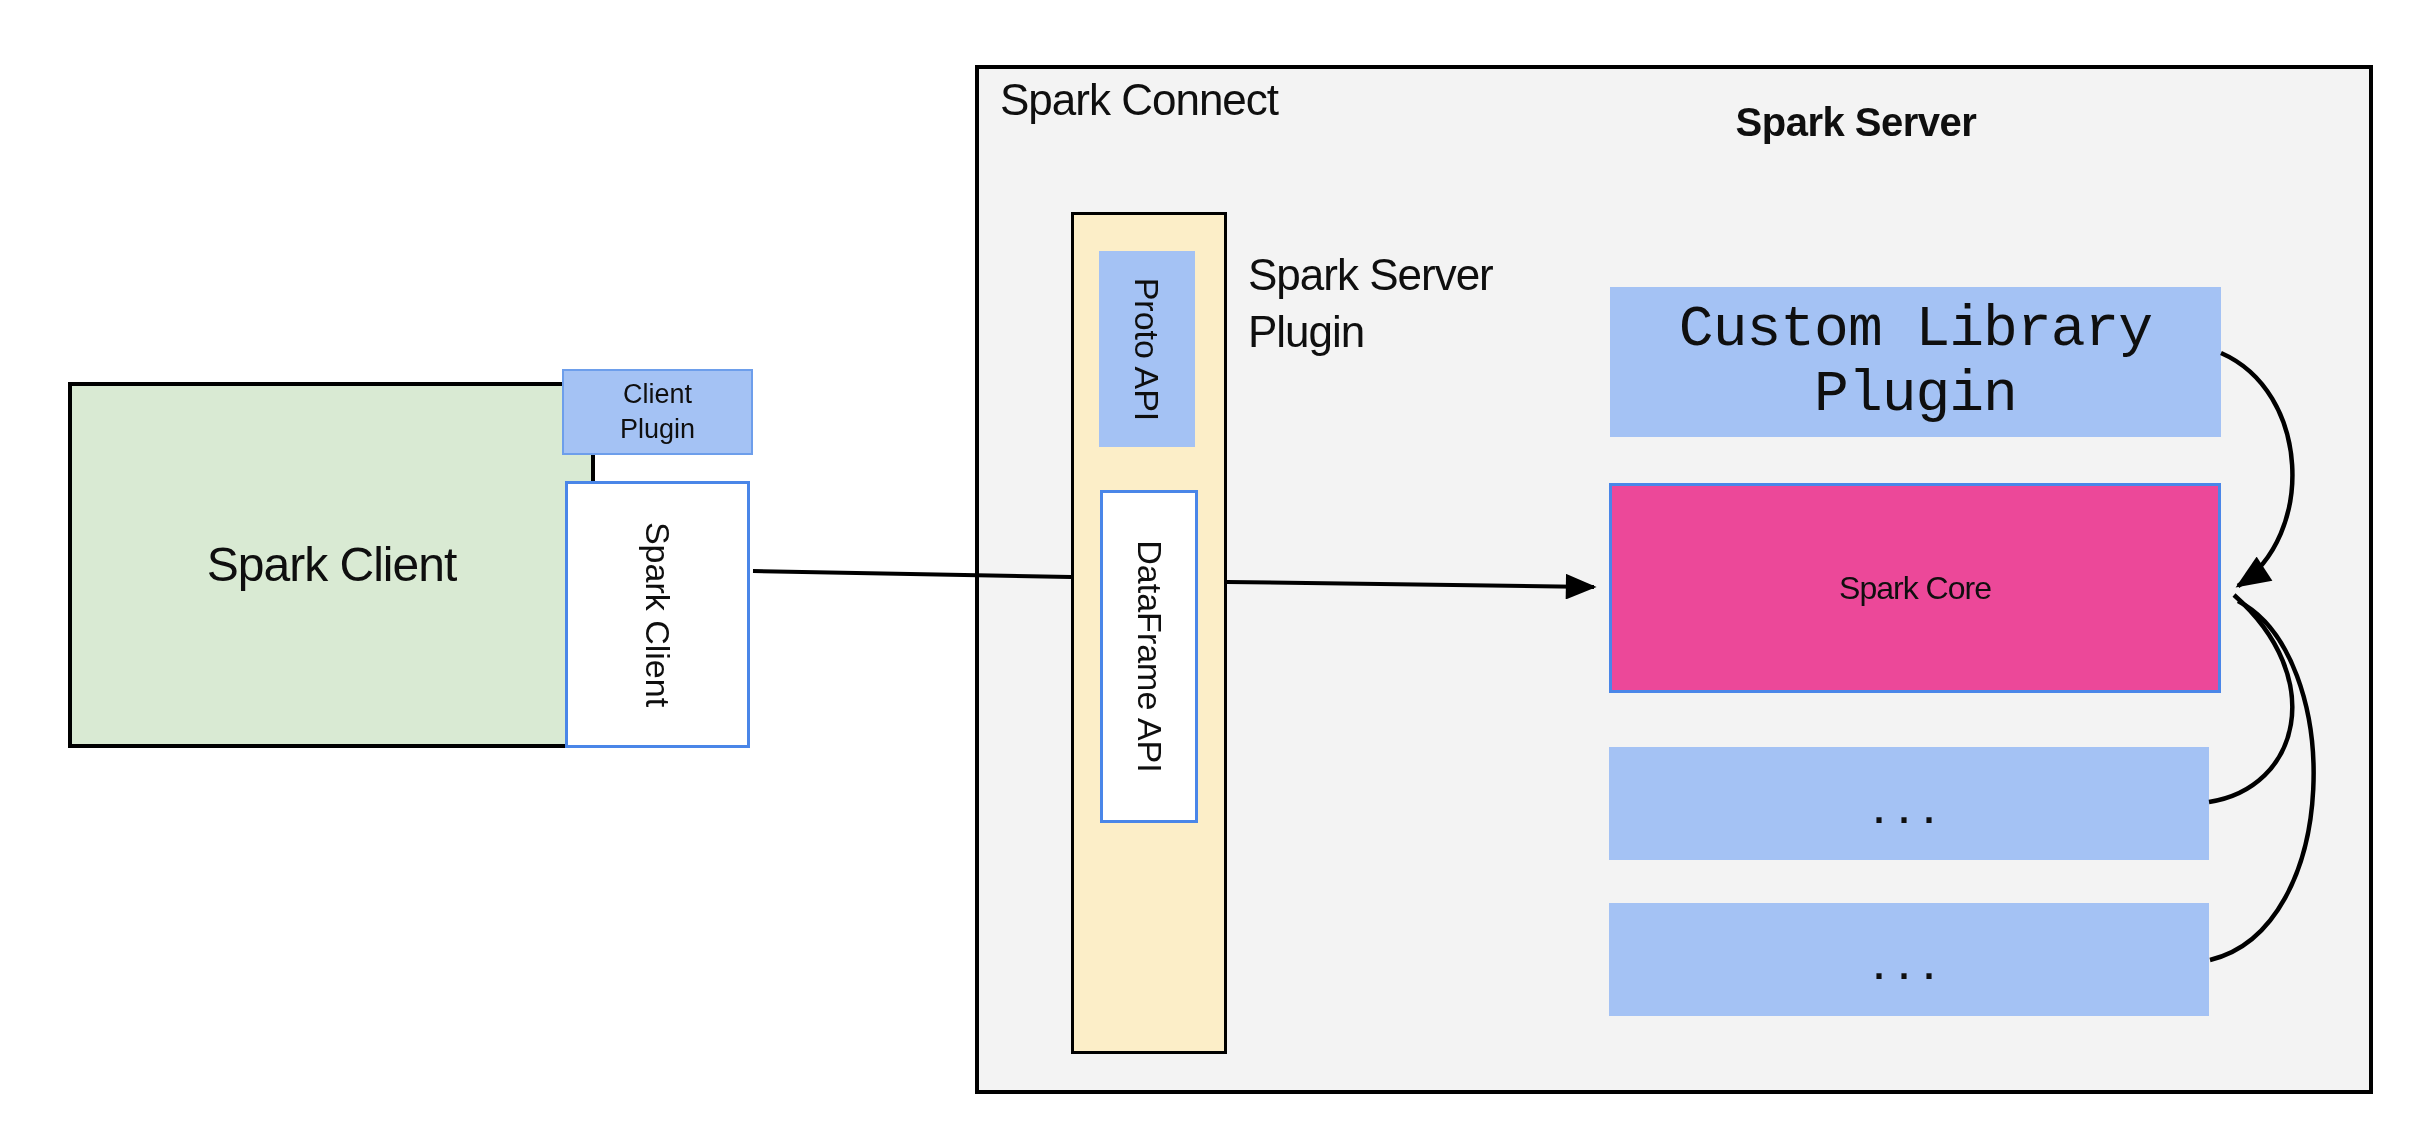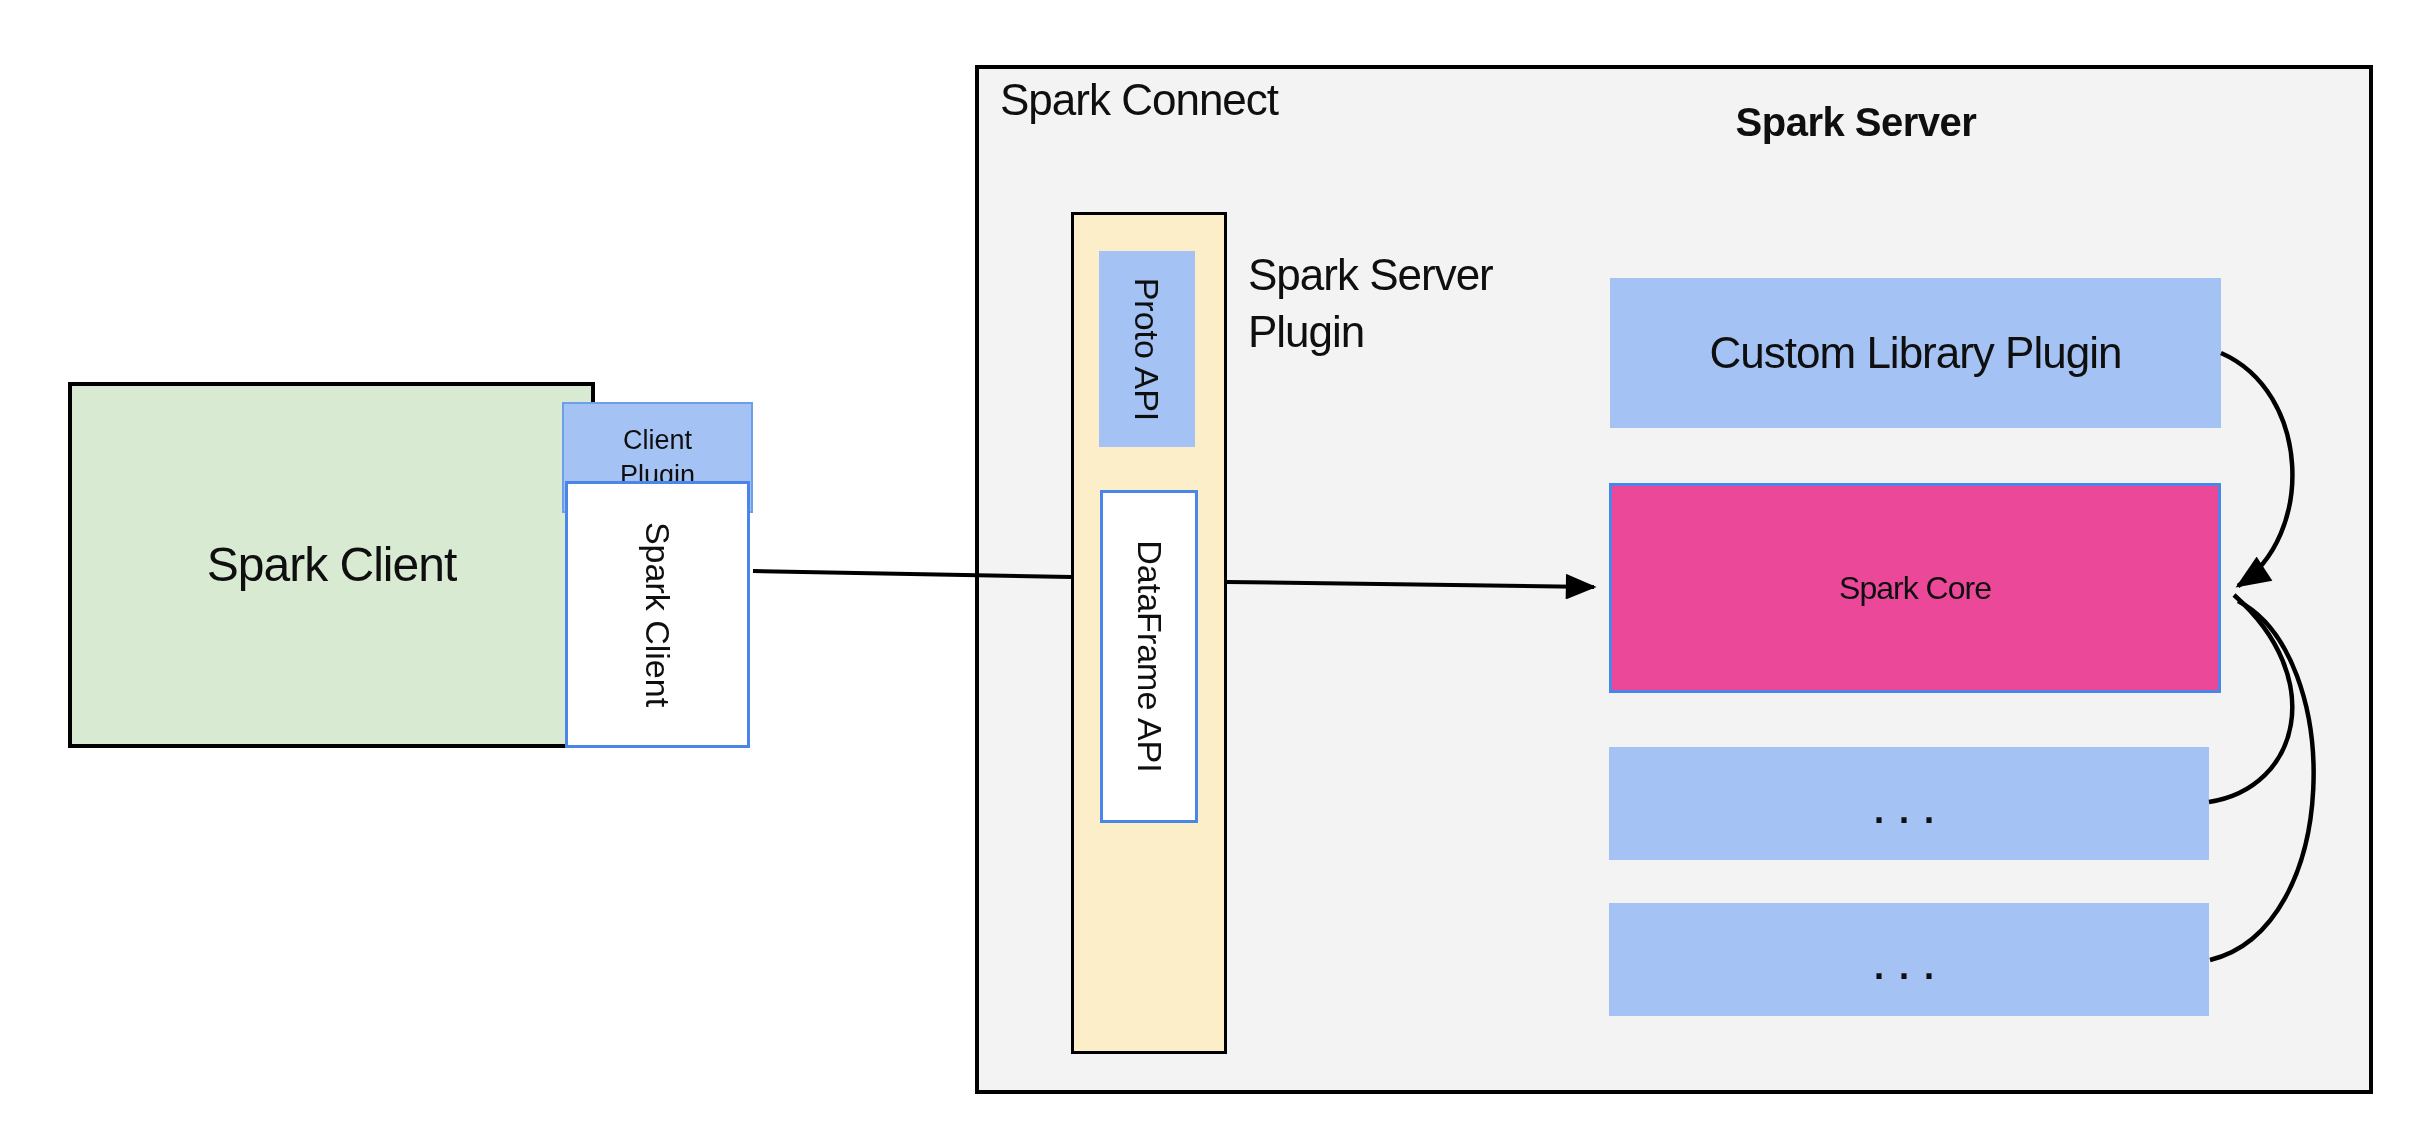--- a/index.html
+++ b/index.html
@@ -15,21 +15,21 @@
   .center{display:flex;align-items:center;justify-content:center;text-align:center;}
 
   
   .green-box{
     left:68px;top:382px;width:527px;height:366px;
     background:var(--green-fill);
     border:4px solid #000;
     font-size:48px;line-height:64px;letter-spacing:-1px;
   }
   .client-package{
-    left:562px;top:402px;width:191px;height:111px;
+    left:562px;top:369px;width:191px;height:86px;
     background:var(--blue-fill);
     border:2px solid var(--package-border);
     font-size:27px;line-height:35px;
   }
   .spark-client-lib{
     left:565px;top:481px;width:185px;height:267px;
     background:#fff;
     border:3px solid var(--blue-border);
   }
   .vtext{
@@ -68,23 +68,23 @@
     left:1248px;top:246px;width:360px;
     font-size:44px;line-height:57px;letter-spacing:-1px;
     text-align:left;
   }
   .server-title{
     left:1680px;top:100px;width:352px;
     font-size:40px;font-weight:700;letter-spacing:-0.5px;
     text-align:center;
   }
   .plugin-box{
-    left:1610px;top:278px;width:611px;height:150px;
+    left:1610px;top:287px;width:611px;height:150px;
     background:var(--blue-fill);
-    font-size:44px;letter-spacing:-1px;
+    font-size:58px;letter-spacing:-1px;font-family:Liberation Mono, monospace;
   }
   .core-box{
     left:1609px;top:483px;width:612px;height:210px;
     background:#ec4899;
     border:3px solid var(--blue-border);
     font-size:32px;letter-spacing:-1px;
   }
   .dots-box-1{
     left:1609px;top:747px;width:600px;height:113px;
     background:var(--blue-fill);

